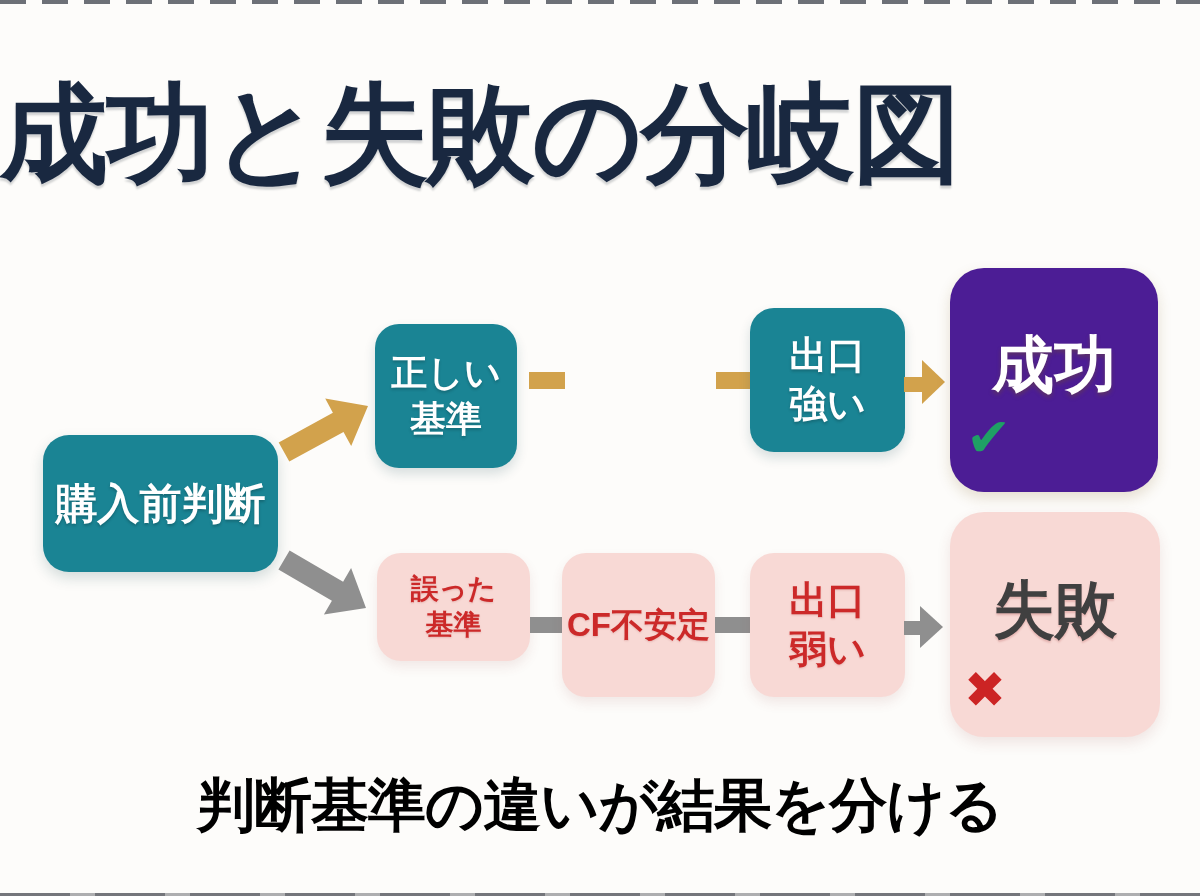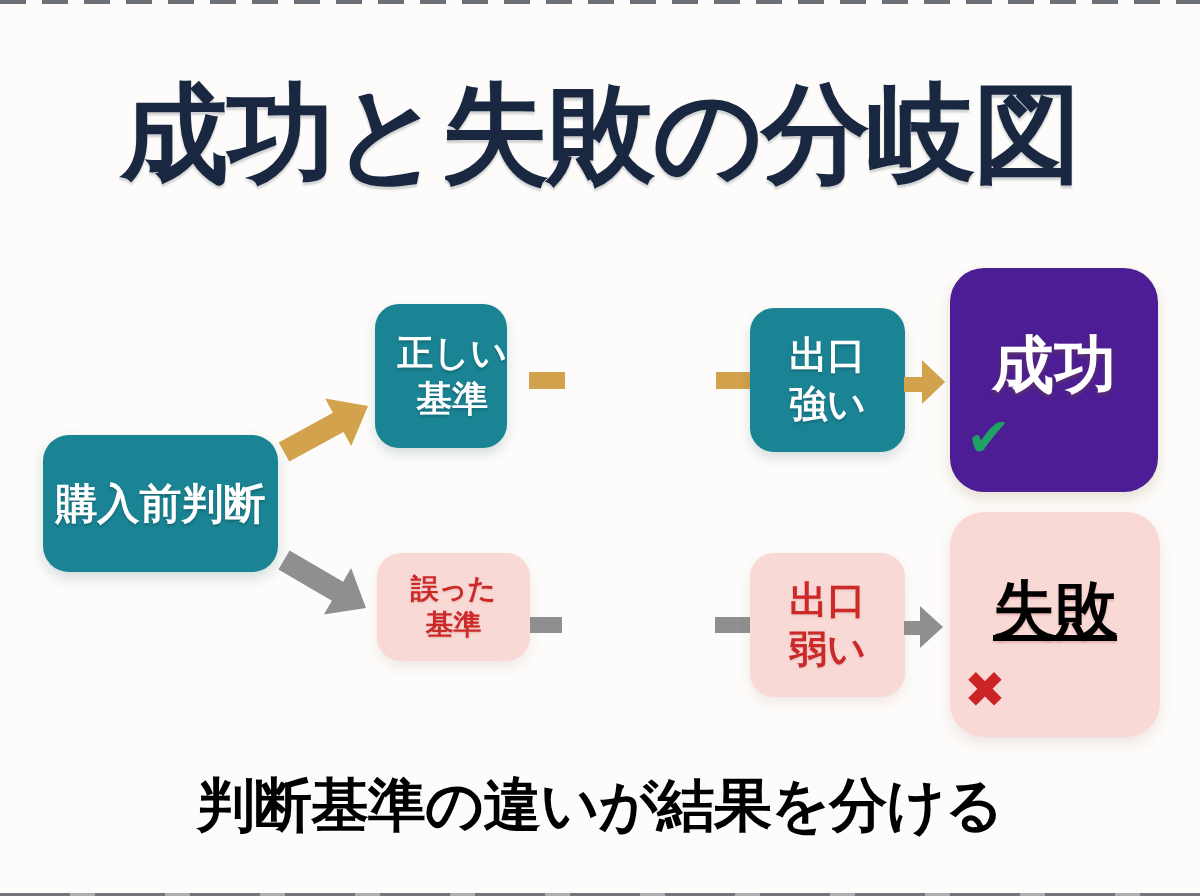--- a/index.html
+++ b/index.html
@@ -21,21 +21,21 @@
   }
   .edge-bottom {
     position: absolute; bottom: 0; left: 0; right: 0; height: 3px;
     background: repeating-linear-gradient(90deg,
       rgba(25,28,38,.6) 0 70px, rgba(25,28,38,.35) 70px 95px);
   }
 
   .title {
     position: absolute; left: 0; right: 0; top: 76;
     top: 76px;
-    text-align: center;
+    text-align: left;
     font-size: 108px; line-height: 1.08; font-weight: 900;
     letter-spacing: -2px;
     color: #192840;
     text-shadow: 0 3px 2px rgba(15,25,40,.18);
     white-space: nowrap;
   }
 
   .caption {
     position: absolute; left: 0; right: 0; top: 770px;
     text-align: center;
@@ -69,21 +69,21 @@
     white-space: nowrap;
   }
 
   .step-label {
     font-weight: 800; white-space: pre-line; line-height: 1.28;
   }
   .teal .step-label { text-shadow: 0 2px 3px rgba(0,0,0,.2); }
   .pink .step-label { text-shadow: 0 1px 2px rgba(150,30,30,.18); }
 
   
-  .s1 { left: 375px; top: 304px; width: 132px; height: 144px; font-size: 36px; justify-content: flex-end; }
+  .s1 { left: 375px; top: 324px; width: 142px; height: 144px; font-size: 36px; }
   .s2 { left: 565px; top: 308px; width: 152px; height: 144px; font-size: 38px; }
   .s3 { left: 750px; top: 308px; width: 155px; height: 144px; font-size: 38px; }
   
   .f1 { left: 377px; top: 553px; width: 153px; height: 108px; font-size: 28px; }
   .f2 { left: 562px; top: 553px; width: 153px; height: 144px; font-size: 33px; }
   .f3 { left: 750px; top: 553px; width: 155px; height: 144px; font-size: 38px; }
   .f2 .step-label { white-space: nowrap; }
 
   .outcome-success {
     left: 950px; top: 268px; width: 208px; height: 224px;
@@ -93,21 +93,21 @@
   .outcome-failure {
     left: 950px; top: 512px; width: 210px; height: 225px;
     background: #f8d9d5; border-radius: 34px;
     box-shadow: 0 6px 14px rgba(140,60,60,.12);
   }
   .outcome-label {
     font-size: 62px; font-weight: 900; line-height: 1;
     margin-bottom: 30px; white-space: nowrap;
   }
   .outcome-success .outcome-label { color: #ffffff; text-shadow: 0 3px 4px rgba(120,85,20,.35); }
-  .outcome-failure .outcome-label { color: #000000; text-shadow: 0 2px 2px rgba(150,30,30,.2); text-decoration: underline; }
+  .outcome-failure .outcome-label { color: #404040; text-shadow: 0 2px 2px rgba(150,30,30,.2); }
   .mark { position: absolute; line-height: 1; font-weight: 900; }
   .mark-check { left: 16px; bottom: 28px; font-size: 54px; color: #1fa065; }
   .mark-cross { left: 14px; bottom: 22px; font-size: 50px; color: #cc2424; }
 
   .conn { position: absolute; }
   .gold-bg { background: #d2a24c; }
   .gray-bg { background: #8f8f8f; }
   .head { position: absolute; width: 0; height: 0; border-style: solid; }
   .head-gold {
     left: 922px; top: 360px;
@@ -158,20 +158,23 @@
   <div class="box outcome-success">
     <span class="outcome-label">成功</span>
     <span class="mark mark-check">✔</span>
   </div>
 
   <div class="box pink f1">
     <span class="step-label">誤った
 基準</span>
   </div>
   <div class="conn gray-bg" style="left:530px; top:617px; width:32px; height:16px;"></div>
+  <div class="box pink f2">
+    <span class="step-label">CF不安定</span>
+  </div>
   <div class="conn gray-bg" style="left:715px; top:617px; width:35px; height:16px;"></div>
   <div class="box pink f3">
     <span class="step-label">出口
 弱い</span>
   </div>
   <div class="conn gray-bg" style="left:904px; top:621px; width:18px; height:14px;"></div>
   <div class="head head-gray"></div>
 
   <div class="box outcome-failure">
     <span class="outcome-label">失敗</span>

